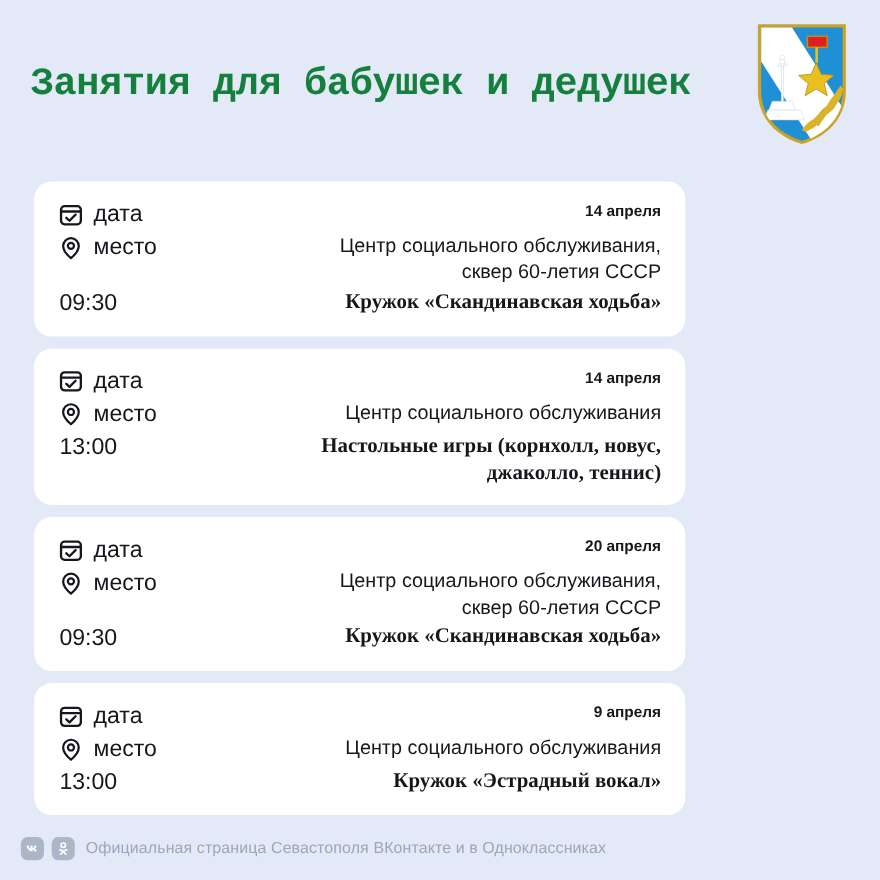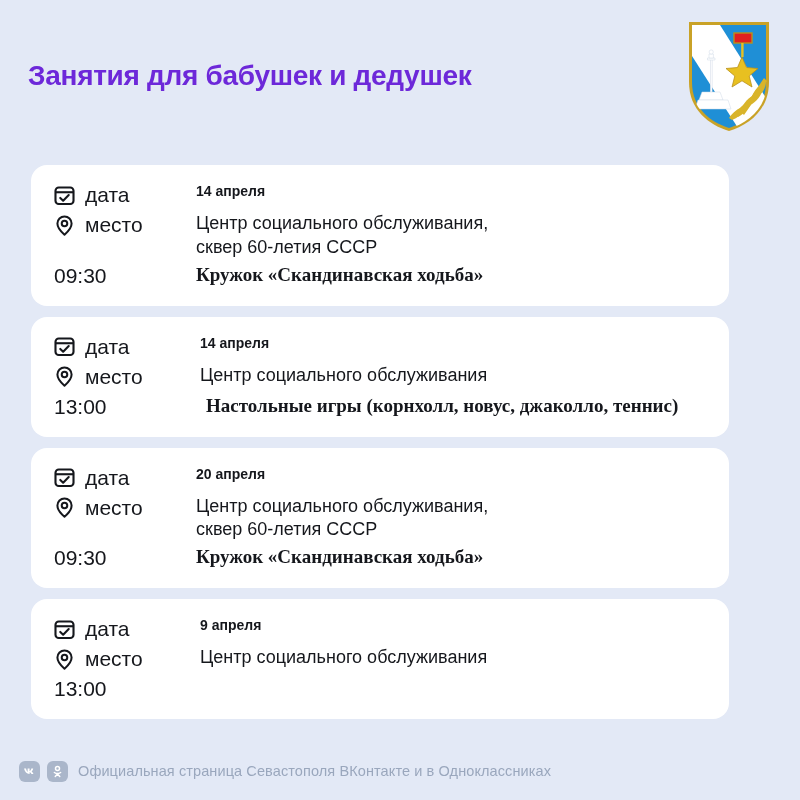--- a/index.html
+++ b/index.html
@@ -29,26 +29,27 @@
     top: 0; left: 0;
     width: 800px;
     height: 152px;
     display: flex;
     align-items: center;
     justify-content: space-between;
     padding: 0 28px 0 28px;
   }
 
   .page-title {
-    font-size: 28px;
+    font-size: 35px;
     font-weight: bold;
-    color: #6d28d9;
+    color: #15803d;
     letter-spacing: -0.3px;
     line-height: 1.15;
     max-width: 640px;
+    font-family: Liberation Mono, monospace;
   }
 
   .emblem {
     width: 86px;
     height: 112px;
     flex: 0 0 auto;
     display: block;
   }
 
   
@@ -59,21 +60,22 @@
     width: 738px;
     display: flex;
     flex-direction: column;
     gap: 11px;
   }
 
   .card {
     background: #ffffff;
     border-radius: 16px;
     padding: 16px 22px 16px 22px;
-    width: 698px;
+    width: 592px;
+    text-align: right;
   }
 
   .row {
     display: flex;
     align-items: flex-start;
     min-height: 28px;
   }
 
   .row + .row { margin-top: 2px; }
 
@@ -357,20 +359,23 @@
           <span class="label-text">место</span>
         </div>
         <div class="value-col">
           <div class="v-place" style="white-space:pre-line">Центр социального обслуживания</div>
         </div>
       </div>
 
       <div class="row row-event">
         <div class="label-col">
           <span class="time-text">13:00</span>
+        </div>
+        <div class="value-col">
+          <div class="v-event">Кружок «Эстрадный вокал»</div>
         </div>
       </div>
     </div>
 
   </div>
 
   <div class="footer">
     <span class="social-icon">
       <svg width="15" height="15" viewBox="0 0 24 24">
         <path d="M3.2 7.3 h3.3 c0.3 2.4 1.3 4.4 2.5 5.5 V7.3 h3.1 v4.2 c1.2 -0.2 2.4 -1.9 2.8 -4.2 h3.0

